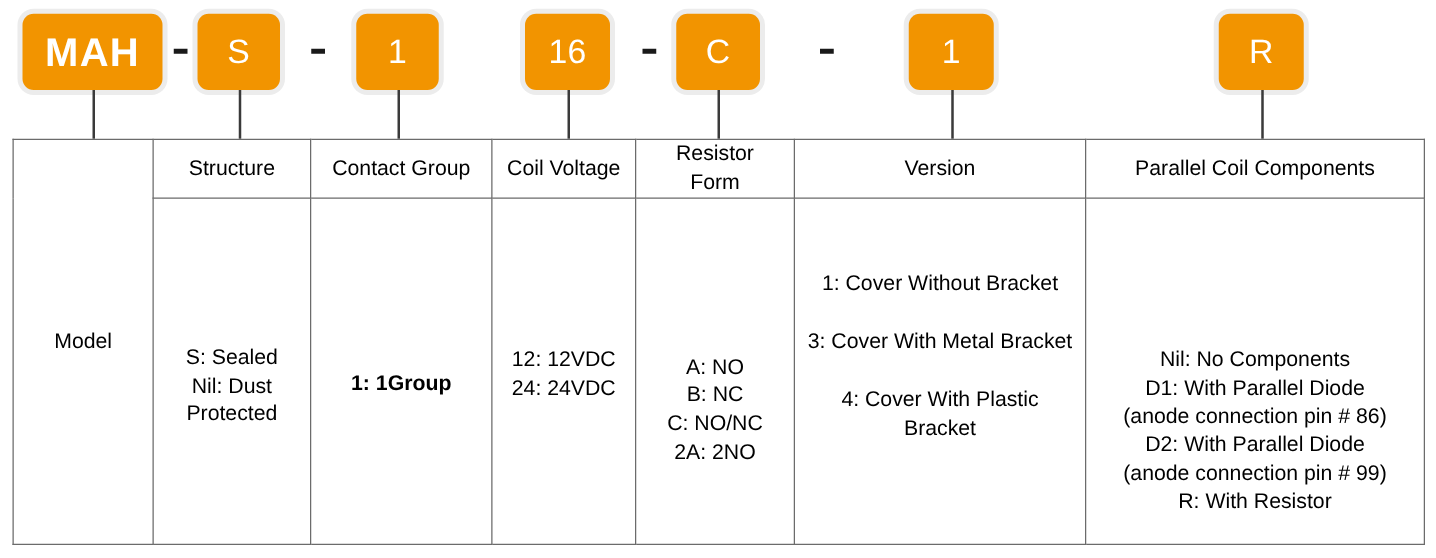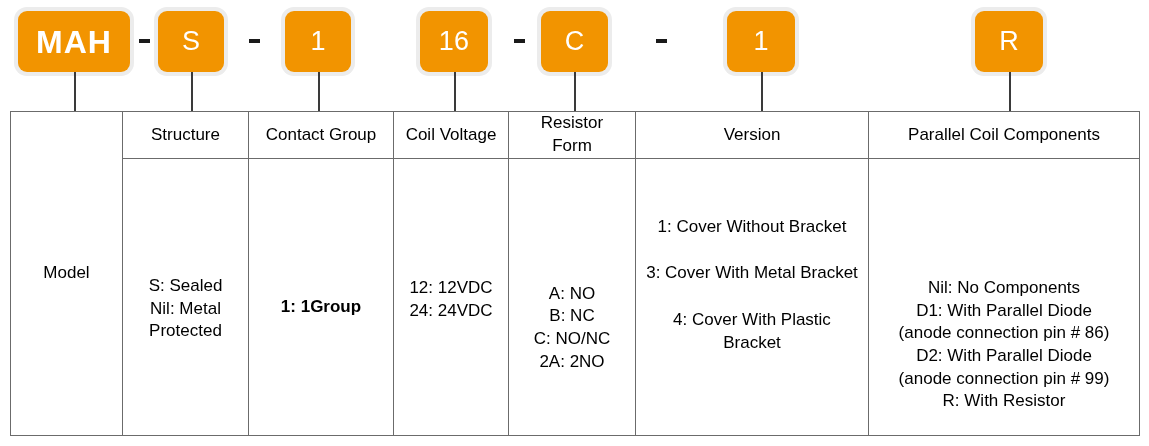--- a/index.html
+++ b/index.html
@@ -137,21 +137,21 @@
           <td class="hdr">Contact Group</td>
           <td class="hdr">Coil Voltage</td>
           <td class="hdr">Resistor Form</td>
           <td class="hdr">Version</td>
           <td class="hdr">Parallel Coil Components</td>
         </tr>
       <tr>
           <td class="body-cell">
             <span class="cell-lines pos-structure">
               <span class="ln">S: Sealed</span>
-              <span class="ln">Nil: Metal</span>
+              <span class="ln">Nil: Dust</span>
               <span class="ln">Protected</span>
             </span>
           </td>
           <td class="body-cell">
             <span class="cell-lines pos-group">
               <span class="ln">1: 1Group</span>
             </span>
           </td>
           <td class="body-cell">
             <span class="cell-lines pos-voltage">

